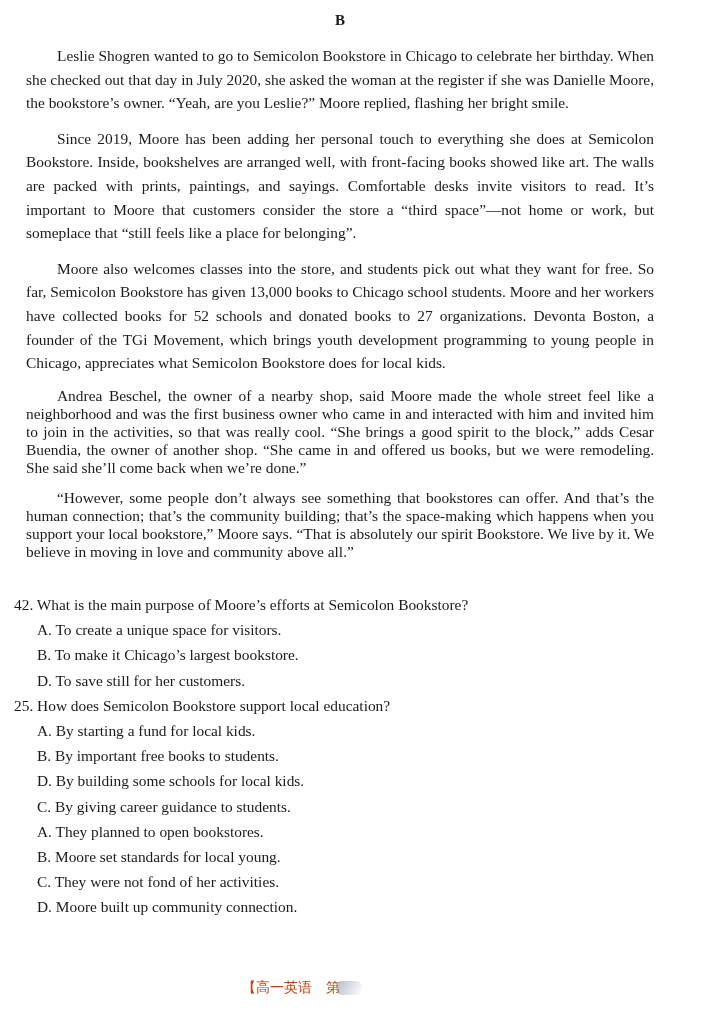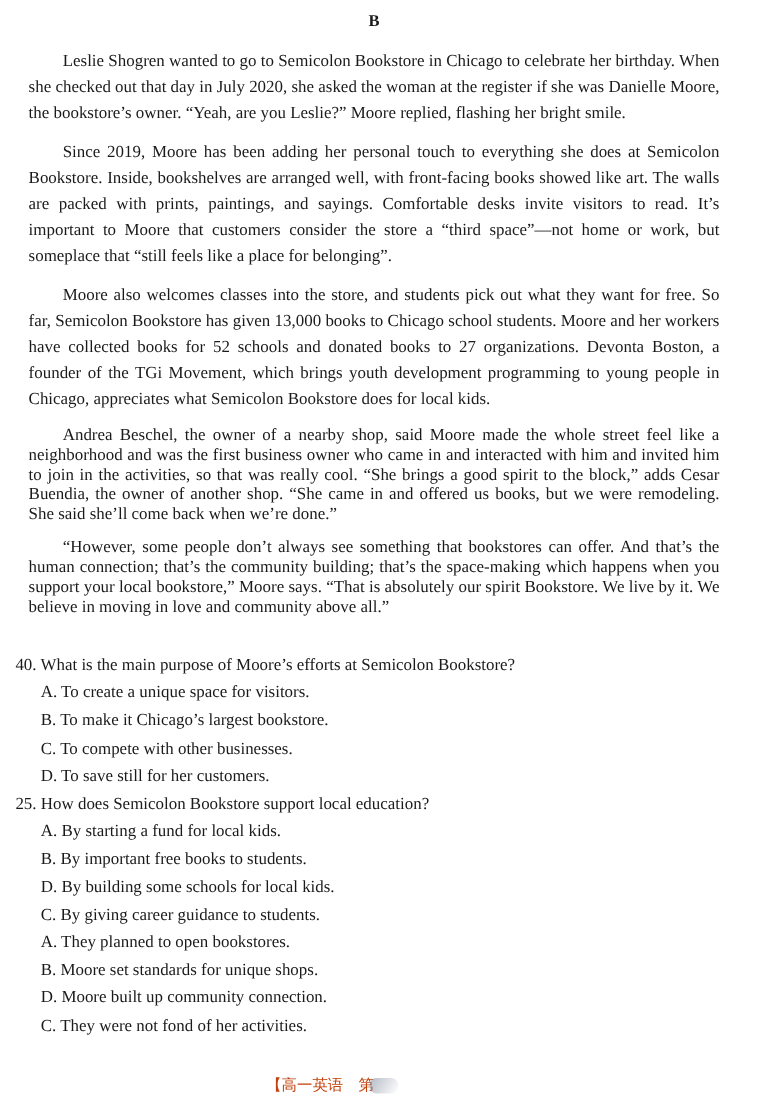--- a/index.html
+++ b/index.html
@@ -42,37 +42,36 @@
   <div class="article">
     <p class="para p1">Leslie Shogren wanted to go to Semicolon Bookstore in Chicago to celebrate her birthday. When she checked out that day in July 2020, she asked the woman at the register if she was Danielle Moore, the bookstore’s owner. “Yeah, are you Leslie?” Moore replied, flashing her bright smile.</p>
     <p class="para p2">Since 2019, Moore has been adding her personal touch to everything she does at Semicolon Bookstore. Inside, bookshelves are arranged well, with front-facing books showed like art. The walls are packed with prints, paintings, and sayings. Comfortable desks invite visitors to read. It’s important to Moore that customers consider the store a “third space”—not home or work, but someplace that “still feels like a place for belonging”.</p>
     <p class="para p3">Moore also welcomes classes into the store, and students pick out what they want for free. So far, Semicolon Bookstore has given 13,000 books to Chicago school students. Moore and her workers have collected books for 52 schools and donated books to 27 organizations. Devonta Boston, a founder of the TGi Movement, which brings youth development programming to young people in Chicago, appreciates what Semicolon Bookstore does for local kids.</p>
     <p class="para p4">Andrea Beschel, the owner of a nearby shop, said Moore made the whole street feel like a neighborhood and was the first business owner who came in and interacted with him and invited him to join in the activities, so that was really cool. “She brings a good spirit to the block,” adds Cesar Buendia, the owner of another shop. “She came in and offered us books, but we were remodeling. She said she’ll come back when we’re done.”</p>
     <p class="para p5">“However, some people don’t always see something that bookstores can offer. And that’s the human connection; that’s the community building; that’s the space-making which happens when you support your local bookstore,” Moore says. “That is absolutely our spirit Bookstore. We live by it. We believe in moving in love and community above all.”</p>
   </div>
 
   <div class="questions">
     <div class="q-block">
-      <p class="q-stem">40. What is the main purpose of Moore’s efforts at Semicolon Bookstore?</p>
+      <p class="q-stem">42. What is the main purpose of Moore’s efforts at Semicolon Bookstore?</p>
       <p class="option">A. To create a unique space for visitors.</p>
       <p class="option">B. To make it Chicago’s largest bookstore.</p>
-      <p class="option">C. To compete with other businesses.</p>
       <p class="option">D. To save still for her customers.</p>
     </div>
     <div class="q-block">
       <p class="q-stem">25. How does Semicolon Bookstore support local education?</p>
       <p class="option">A. By starting a fund for local kids.</p>
       <p class="option">B. By important free books to students.</p>
       <p class="option">D. By building some schools for local kids.</p>
       <p class="option">C. By giving career guidance to students.</p>
     </div>
     <div class="q-block">
       <p class="option">A. They planned to open bookstores.</p>
-      <p class="option">B. Moore set standards for unique shops.</p>
+      <p class="option">B. Moore set standards for local young.</p>
+      <p class="option">C. They were not fond of her activities.</p>
       <p class="option">D. Moore built up community connection.</p>
-      <p class="option">C. They were not fond of her activities.</p>
     </div>
   </div>
 
   <div class="footer">
     <span>【高一英语　第</span><span class="footer-smudge"></span>
   </div>
 </div>
 
 </body></html>

